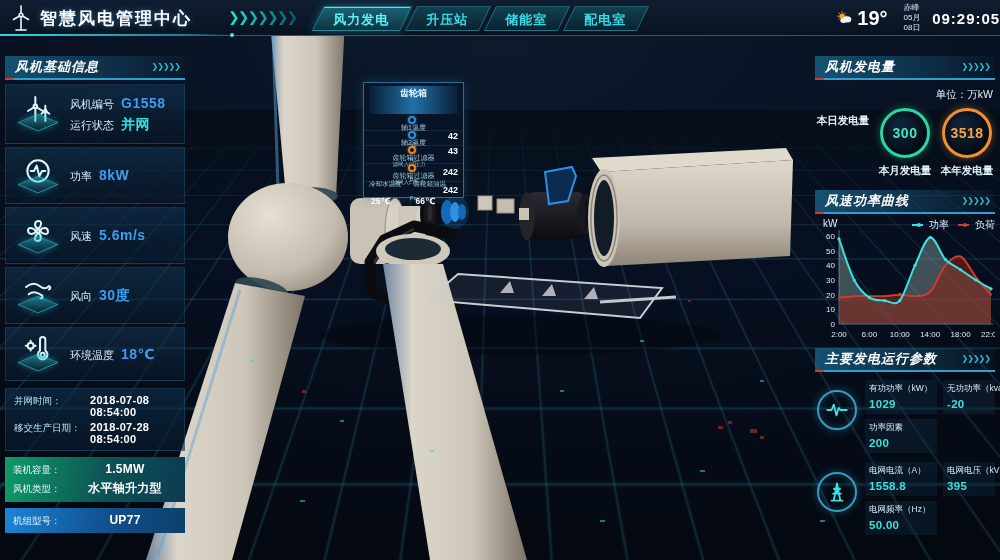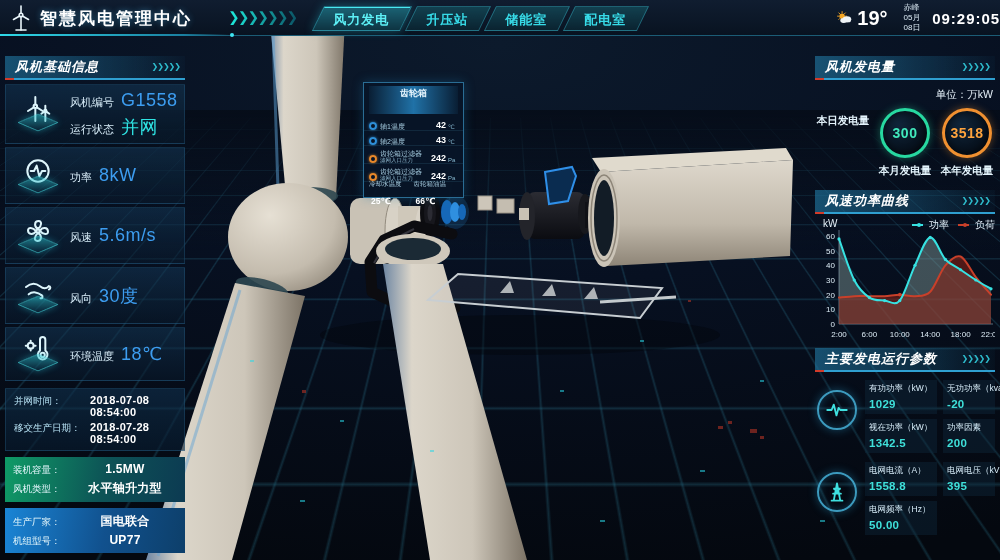--- a/index.html
+++ b/index.html
@@ -61,43 +61,43 @@
   .ic-wrap{position:relative;width:52px;height:52px;flex:none;}
   .ic-wrap::after{content:'';position:absolute;left:50%;bottom:3px;width:27px;height:27px;
     transform:translateX(-50%) scaleY(.42) rotate(45deg);
     background:linear-gradient(135deg,rgba(44,205,215,.55),rgba(12,80,110,.15));
     border:1px solid rgba(80,225,230,.5);box-shadow:0 0 10px rgba(40,200,220,.45);}
   .ic{position:absolute;left:50%;top:5px;transform:translateX(-50%);width:32px;height:32px;
     stroke:#dff6fc;fill:none;stroke-width:1.5;stroke-linecap:round;stroke-linejoin:round;}
   .rows{display:flex;flex-direction:column;gap:4px;}
   .row{display:flex;align-items:baseline;gap:7px;white-space:nowrap;}
   .lbl{font-size:11px;color:#d7ecf8;}
-  .val{font-size:18px;font-weight:normal;letter-spacing:.5px;}
+  .val{font-size:14px;font-weight:bold;letter-spacing:.5px;}
   .v-blue{color:#3d9df0;} .v-cyan{color:#2fe4e4;}
 
   .kv-card{position:relative;padding:2px 8px;margin-bottom:6px;
     background:linear-gradient(180deg,rgba(16,48,76,.62),rgba(9,28,48,.62));
     border:1px solid rgba(60,140,190,.22);}
   .kv-card.first{margin-top:7px;}
   .kv-row{display:flex;align-items:baseline;margin:3px 0;}
   .kv-lbl{width:76px;flex:none;font-size:9.5px;color:#b7e2f4;}
   .kv-val{font-size:11px;font-weight:bold;color:#fff;letter-spacing:.3px;}
   .kv-card.green{background:linear-gradient(100deg,#0f9b66 0%,#0d5356 55%,#0c3a52 100%);border:none;}
   .kv-card.blue{background:linear-gradient(100deg,#1a85d6 0%,#11518e 55%,#0d3f6a 100%);border:none;}
   .kv-card.green .kv-lbl,.kv-card.blue .kv-lbl{width:60px;color:#e3f6fb;}
   .kv-card.green .kv-val,.kv-card.blue .kv-val{flex:1;text-align:center;font-size:12px;}
 
   
   .tip{position:absolute;left:363px;top:82px;width:101px;z-index:6;
     background:rgba(7,22,40,.93);border:1px solid #2a6d94;box-shadow:0 0 10px rgba(30,120,170,.35);}
   .tip-hdr{height:28px;line-height:15px;margin:3px 5px 2px;text-align:center;
     font-size:9px;font-weight:bold;color:#e8f7ff;
     background:linear-gradient(90deg,rgba(28,108,160,.1),rgba(36,130,190,.85),rgba(28,108,160,.1));}
-  .tip-row{display:flex;align-items:flex-end;height:15px;padding:0 5px;
-    border-bottom:1px solid rgba(80,160,200,.14);}
+  .tip-row{display:flex;align-items:center;height:15px;padding:0 5px;
+    border-bottom:1px solid rgba(80,160,200,.14);flex-direction:column;}
   .tip-row.two{height:18px;}
   .tip-ic{width:8px;height:8px;border-radius:50%;flex:none;margin-right:3px;
     border:2px solid #2e8fd8;box-shadow:0 0 3px rgba(60,160,230,.7);}
   .tip-ic.orange{border-color:#e8882a;box-shadow:0 0 3px rgba(235,150,50,.7);}
   .tip-lbls{line-height:6px;}
   .tip-lbl{font-size:7px;color:#a8cfe3;display:block;line-height:7px;}
   .tip-lbl2{font-size:5.5px;color:#8db8cf;display:block;line-height:6px;}
   .tip-lbl2:empty{display:none;}
   .tip-val{margin-left:auto;font-size:9px;font-weight:bold;color:#fff;}
   .tip-unit{font-size:6px;color:#86b7cf;margin-left:2px;width:10px;}
@@ -414,24 +414,20 @@
           <span class="kv-val">1.5MW</span>
         </div>
       <div class="kv-row">
           <span class="kv-lbl">风机类型：</span>
           <span class="kv-val">水平轴升力型</span>
         </div>
     </div>
 
     <div class="kv-card blue">
       <div class="kv-row">
-          <span class="kv-lbl">生产厂家：</span>
-          <span class="kv-val">国电联合</span>
-        </div>
-      <div class="kv-row">
           <span class="kv-lbl">机组型号：</span>
           <span class="kv-val">UP77</span>
         </div>
 
     </div>
   </aside>
 
   <div class="tip">
     <div class="tip-hdr">齿轮箱</div>
     <div class="tip-row">
@@ -565,24 +561,20 @@
       <div class="pgrid">
         <div class="pitem">
           <div class="p-lbl">有功功率（kW）</div>
           <div class="p-val">1029</div>
         </div>
         <div class="pitem">
           <div class="p-lbl">无功功率（kvar）</div>
           <div class="p-val">-20</div>
         </div>
         <div class="pitem">
-          <div class="p-lbl">视在功率（kW）</div>
-          <div class="p-val">1342.5</div>
-        </div>
-        <div class="pitem">
           <div class="p-lbl">功率因素</div>
           <div class="p-val">200</div>
         </div>
       </div>
     </div>
 
     <div class="pgroup">
       <div class="g-ic">
         <svg viewBox="0 0 24 24">
             <path d="M9,20 L12,4 L15,20 M7,20 h10 M9.2,9 h5.6 M8.4,13.5 h7.2 M9.2,9 l5.2,4.5 M14.8,9 l-5.2,4.5"></path>

